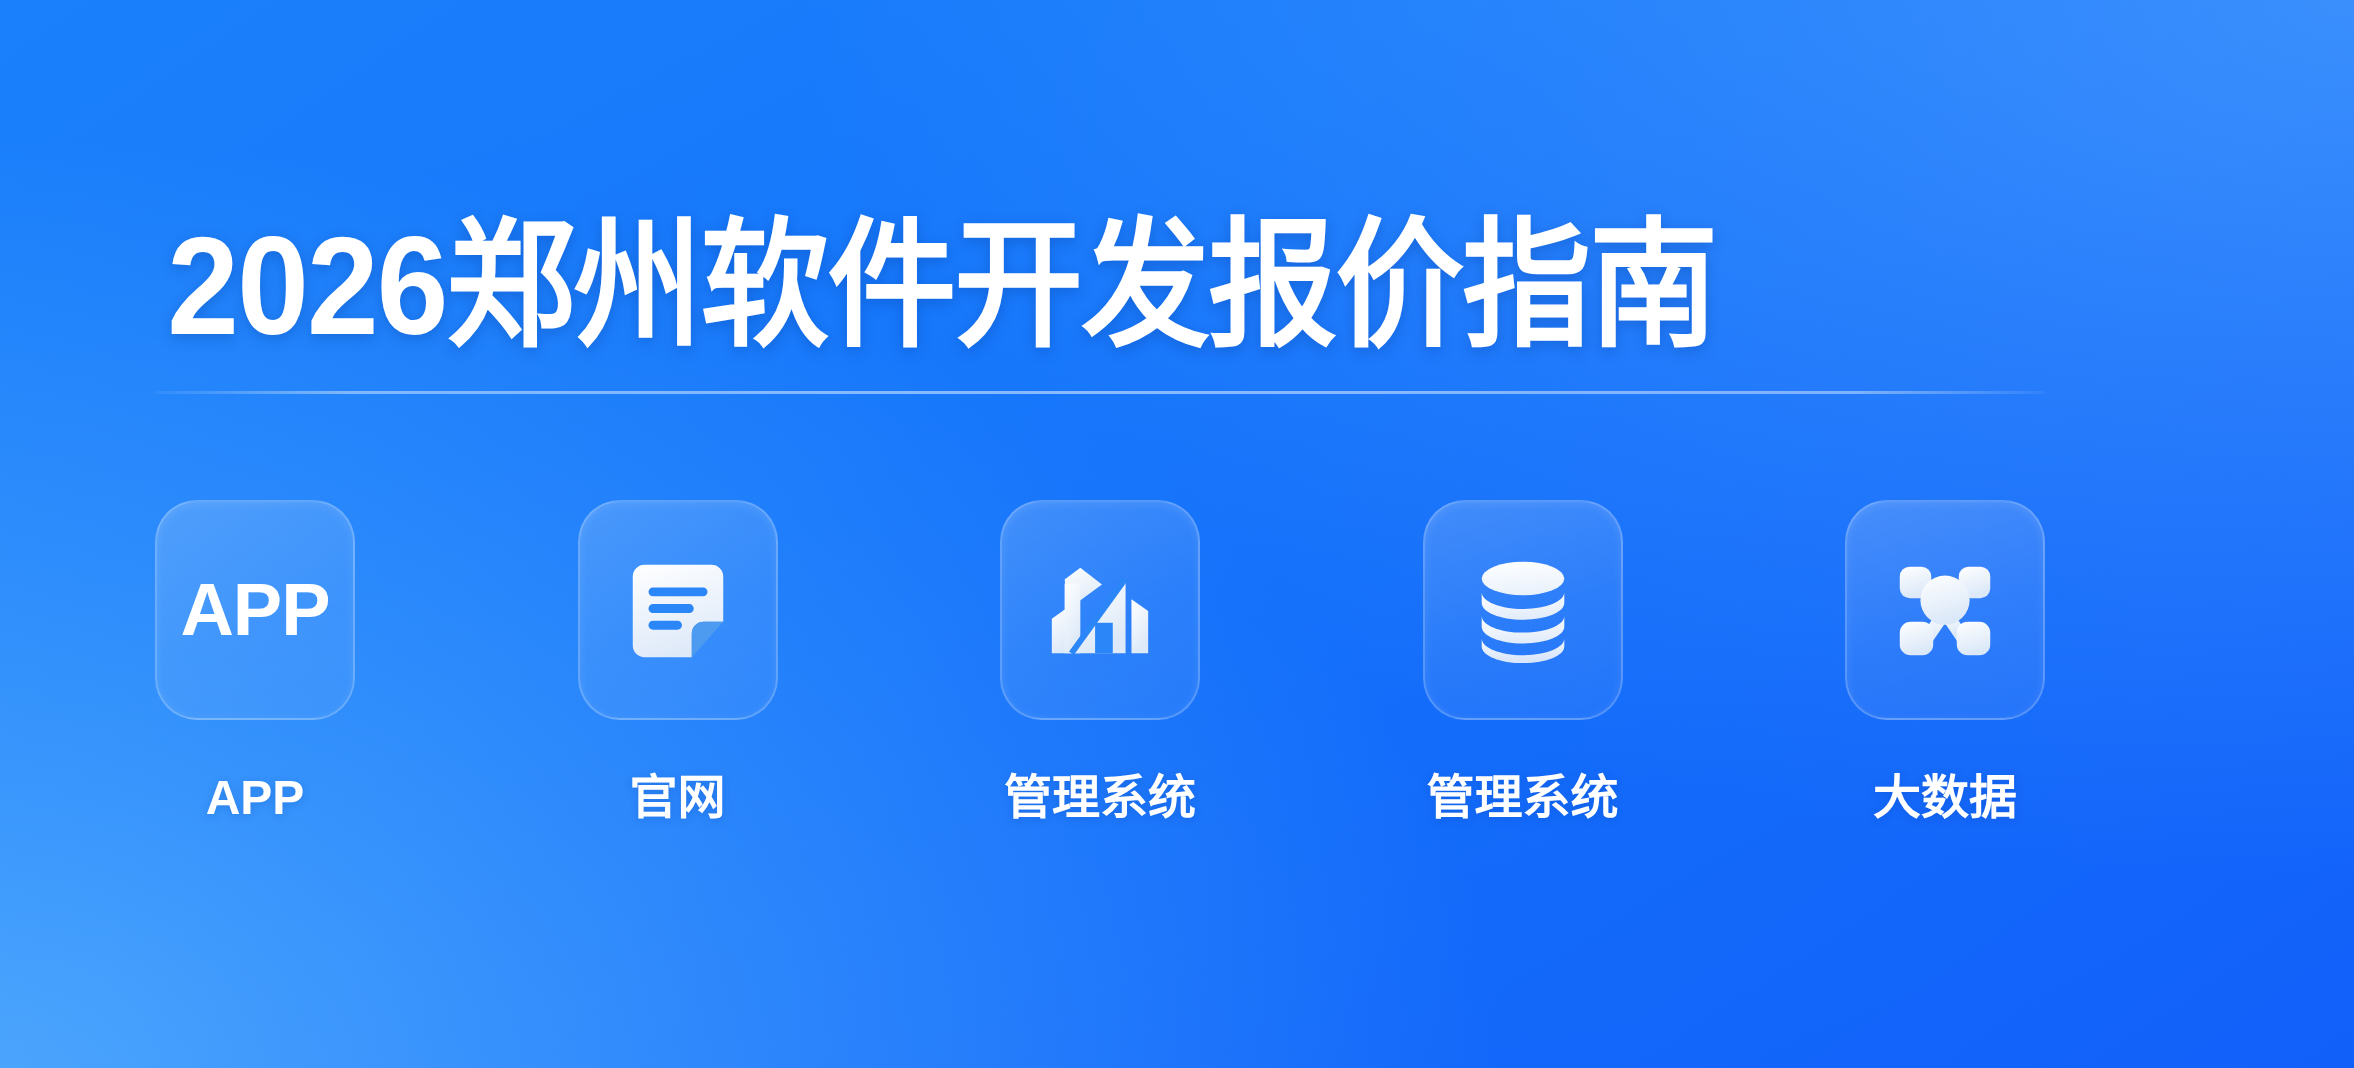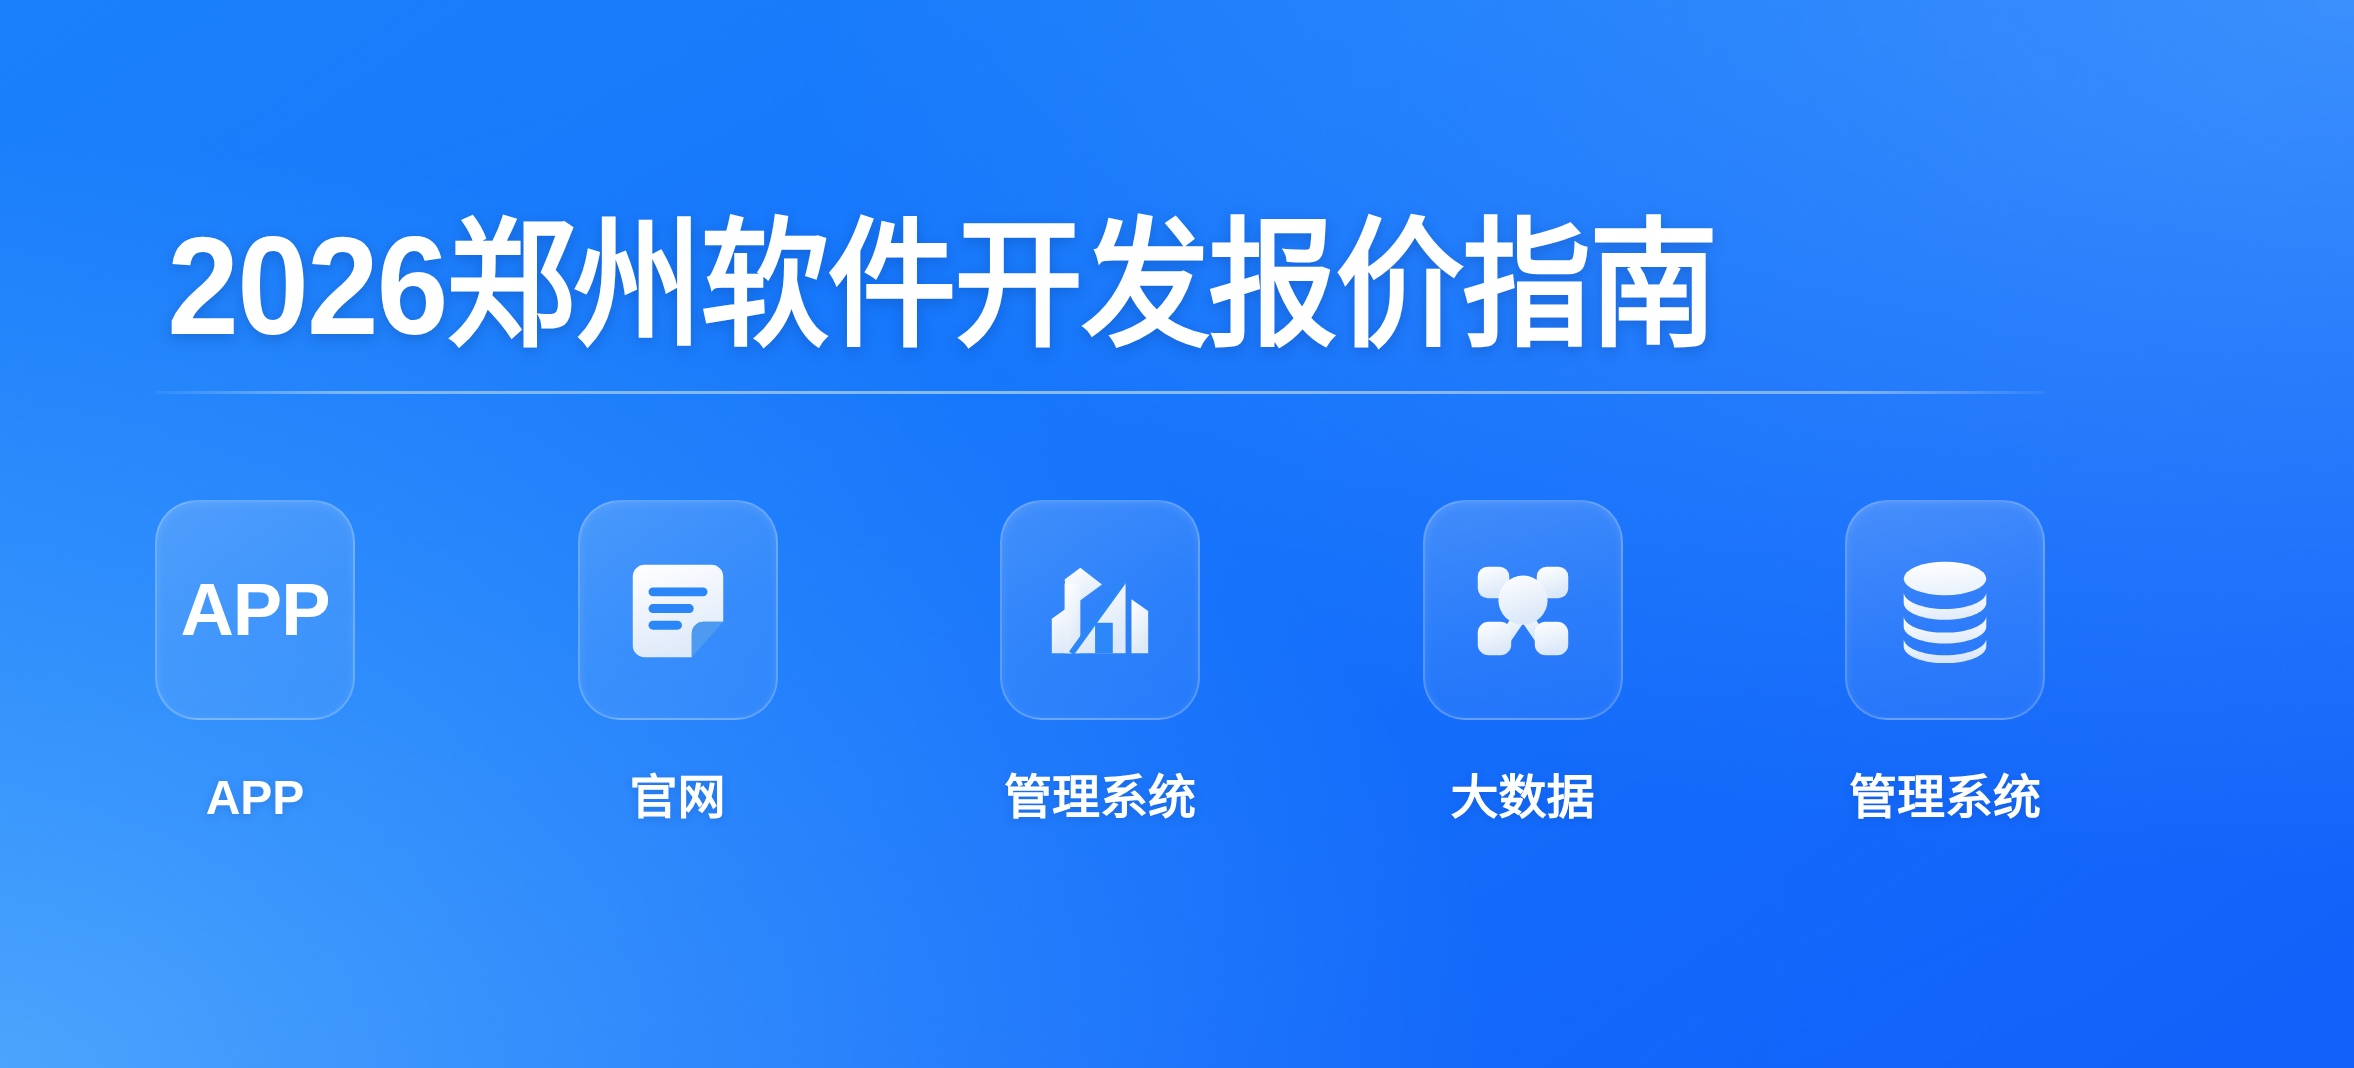--- a/index.html
+++ b/index.html
@@ -188,54 +188,54 @@
             <path d="M86 28 31 104" fill="none" stroke="#2b86f7" stroke-width="6"></path>
           </svg>
         </div>
         <div class="tile-label">管理系统</div>
       </div>
 
       <div class="tile">
         <div class="tile-card">
           <svg class="tile-icon" viewBox="0 0 120 120">
             <defs>
+              <linearGradient id="gDb1" x1="0" y1="0" x2="0.2" y2="1">
+                <stop offset="0%" stop-color="#ffffff"></stop>
+                <stop offset="100%" stop-color="#eaf2fc"></stop>
+              </linearGradient>
+              <linearGradient id="gDb2" x1="0" y1="0" x2="0.2" y2="1">
+                <stop offset="0%" stop-color="#ffffff"></stop>
+                <stop offset="100%" stop-color="#e2ecfa"></stop>
+              </linearGradient>
+            </defs>
+            <ellipse cx="60" cy="28" rx="42" ry="17" fill="url(#gDb1)"></ellipse>
+            <path d="M18 42c0 9.4 18.8 17 42 17s42-7.6 42-17v11c0 9.4-18.8 17-42 17s-42-7.6-42-17Z" fill="url(#gDb2)"></path>
+            <path d="M18 66c0 9.4 18.8 17 42 17s42-7.6 42-17v11c0 9.4-18.8 17-42 17s-42-7.6-42-17Z" fill="url(#gDb2)"></path>
+            <path d="M18 89c0 9.4 18.8 17 42 17s42-7.6 42-17v8c0 9.4-18.8 17-42 17s-42-7.6-42-17Z" fill="url(#gDb2)" opacity="0.95"></path>
+          </svg>
+        </div>
+        <div class="tile-label">管理系统</div>
+      </div>
+
+      <div class="tile">
+        <div class="tile-card">
+          <svg class="tile-icon" viewBox="0 0 120 120">
+            <defs>
               <linearGradient id="gNet" x1="0" y1="0" x2="0.3" y2="1">
                 <stop offset="0%" stop-color="#ffffff"></stop>
                 <stop offset="100%" stop-color="#dbe8f8"></stop>
               </linearGradient>
             </defs>
             <path d="M41 40 60 58 79 40" fill="none" stroke="url(#gNet)" stroke-width="13" stroke-linecap="round"></path>
             <path d="M41 90 60 62 79 90" fill="none" stroke="url(#gNet)" stroke-width="13" stroke-linecap="round"></path>
             <rect x="14" y="16" width="32" height="32" rx="10" fill="url(#gNet)"></rect>
             <rect x="74" y="16" width="32" height="32" rx="10" fill="url(#gNet)"></rect>
             <rect x="14" y="72" width="34" height="34" rx="11" fill="url(#gNet)"></rect>
             <rect x="72" y="72" width="34" height="34" rx="11" fill="url(#gNet)"></rect>
             <circle cx="60" cy="50" r="25" fill="url(#gNet)"></circle>
           </svg>
         </div>
         <div class="tile-label">大数据</div>
       </div>
 
-      <div class="tile">
-        <div class="tile-card">
-          <svg class="tile-icon" viewBox="0 0 120 120">
-            <defs>
-              <linearGradient id="gDb1" x1="0" y1="0" x2="0.2" y2="1">
-                <stop offset="0%" stop-color="#ffffff"></stop>
-                <stop offset="100%" stop-color="#eaf2fc"></stop>
-              </linearGradient>
-              <linearGradient id="gDb2" x1="0" y1="0" x2="0.2" y2="1">
-                <stop offset="0%" stop-color="#ffffff"></stop>
-                <stop offset="100%" stop-color="#e2ecfa"></stop>
-              </linearGradient>
-            </defs>
-            <ellipse cx="60" cy="28" rx="42" ry="17" fill="url(#gDb1)"></ellipse>
-            <path d="M18 42c0 9.4 18.8 17 42 17s42-7.6 42-17v11c0 9.4-18.8 17-42 17s-42-7.6-42-17Z" fill="url(#gDb2)"></path>
-            <path d="M18 66c0 9.4 18.8 17 42 17s42-7.6 42-17v11c0 9.4-18.8 17-42 17s-42-7.6-42-17Z" fill="url(#gDb2)"></path>
-            <path d="M18 89c0 9.4 18.8 17 42 17s42-7.6 42-17v8c0 9.4-18.8 17-42 17s-42-7.6-42-17Z" fill="url(#gDb2)" opacity="0.95"></path>
-          </svg>
-        </div>
-        <div class="tile-label">管理系统</div>
-      </div>
-
     </div>
   </div>
 </div>
 
 </body></html>

